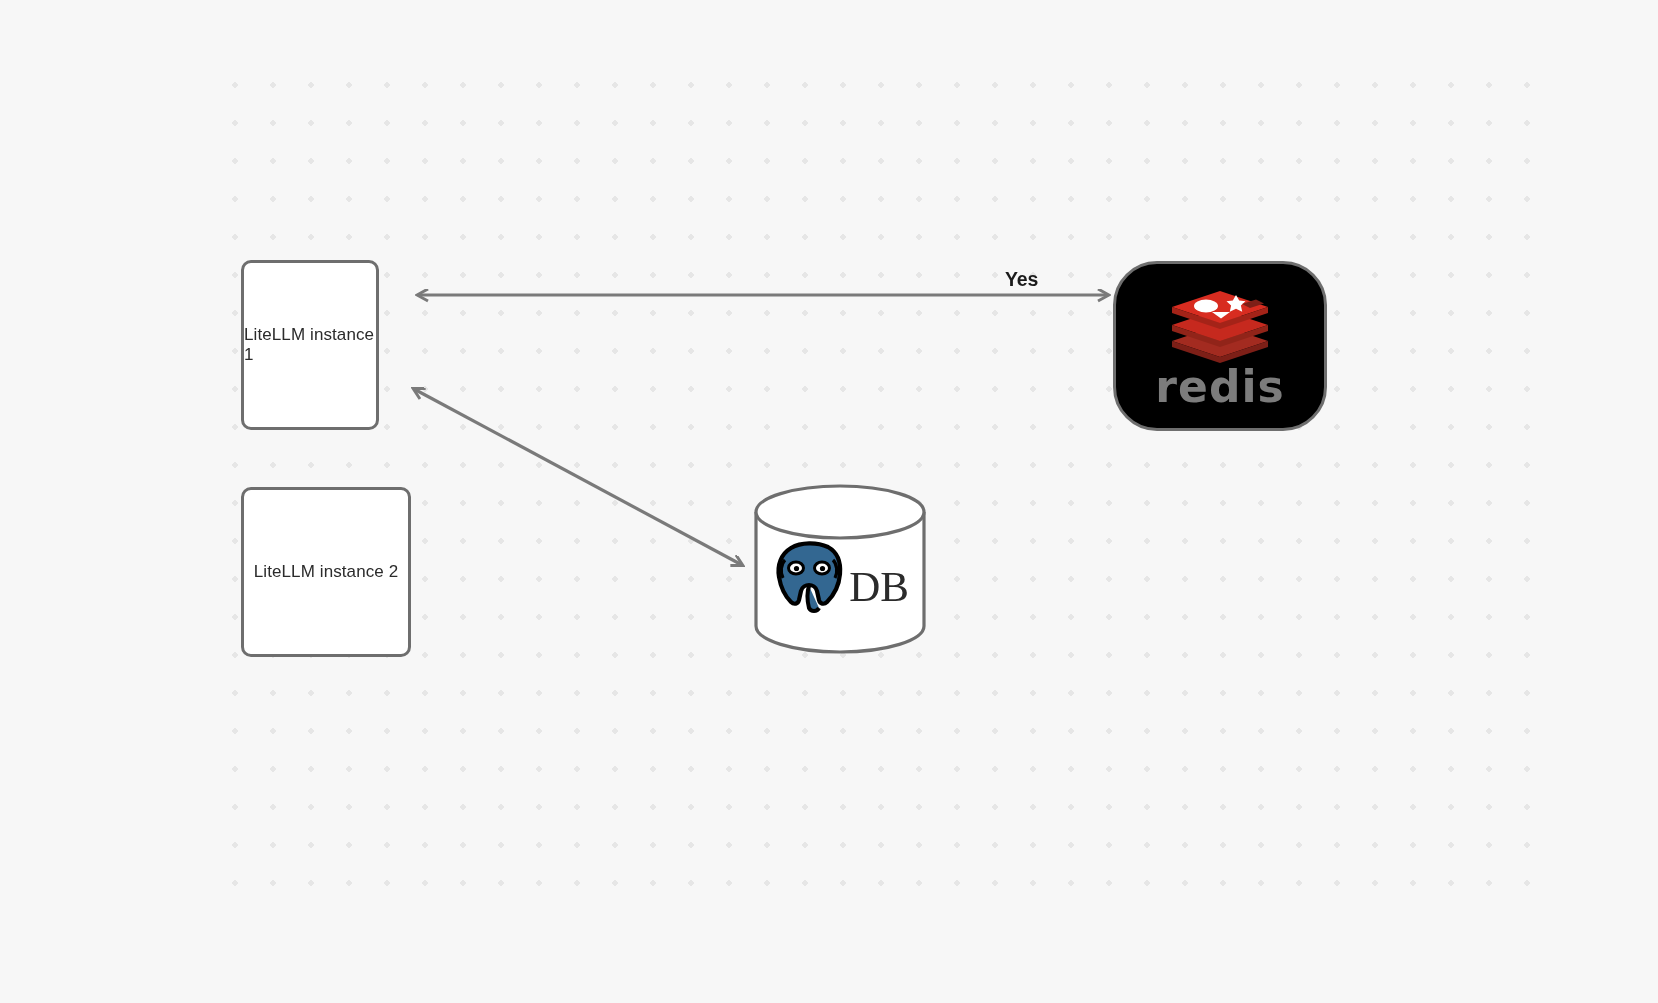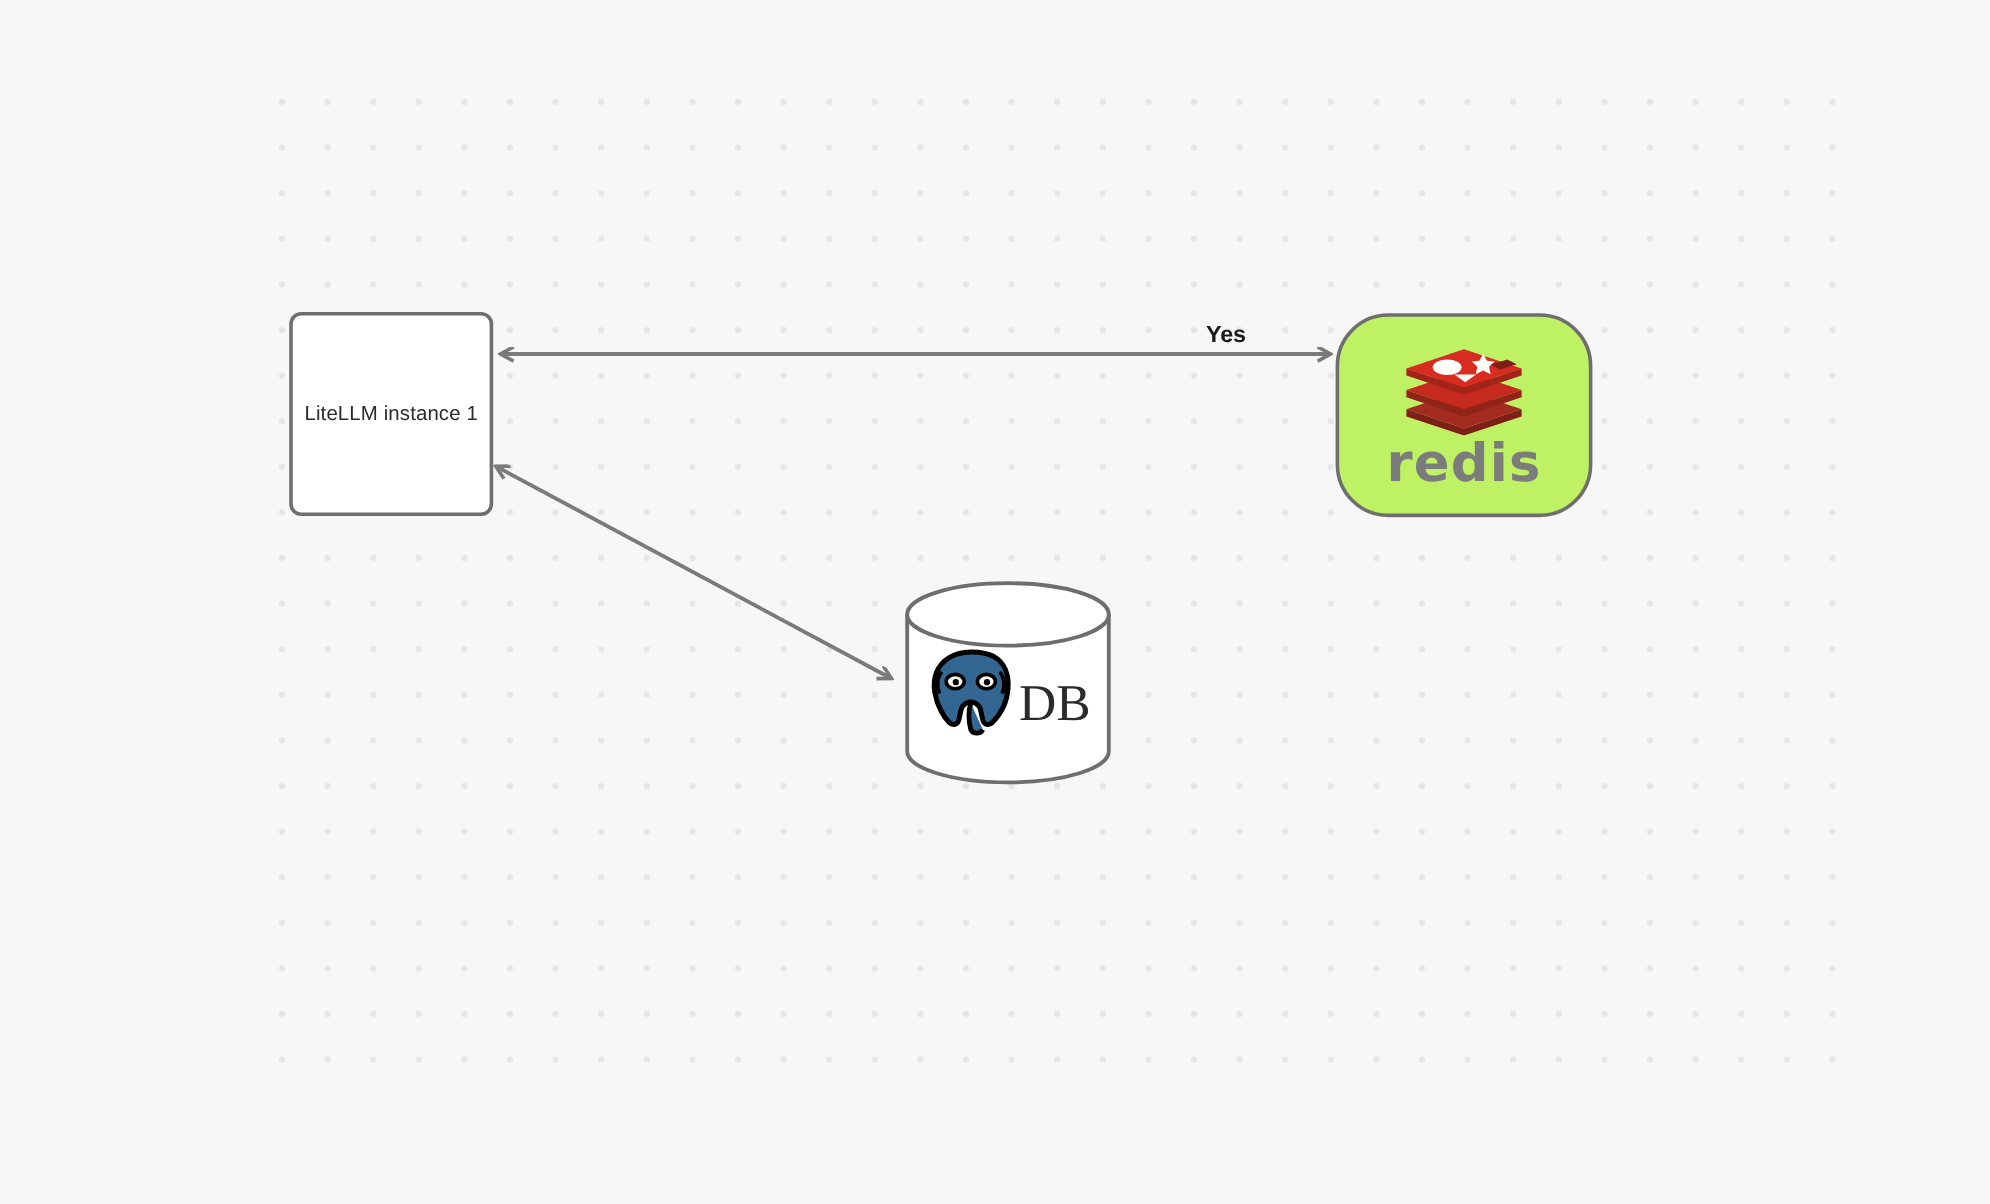--- a/index.html
+++ b/index.html
@@ -46,32 +46,32 @@
     align-items: center;
     justify-content: center;
   }
   .node-label {
     font-size: 17px;
     color: #2b2b2b;
     font-family: "Liberation Sans", sans-serif;
     font-weight: 400;
     letter-spacing: 0.1px;
   }
-  #litellm-1 { left: 241px; top: 260px; width: 170px; height: 170px; }
+  #litellm-1 { left: 241px; top: 260px; width: 138px; height: 170px; }
   #litellm-2 { left: 241px; top: 487px; width: 170px; height: 170px; }
   #litellm-3 { left: 241px; top: 714px; width: 170px; height: 170px; }
 
   
   #redis-node {
     position: absolute;
     left: 1113px;
     top: 261px;
     width: 214px;
     height: 170px;
-    background: #bef264;
+    background: #000000;
     border: 3px solid #6e6e6e;
     border-radius: 44px;
     box-sizing: border-box;
     display: flex;
     flex-direction: column;
     align-items: center;
     justify-content: center;
   }
   #redis-logo-wrap {
     display: flex;
@@ -159,20 +159,23 @@
     <g>
       <path d="M 756 512 L 756 626 A 84 26 0 0 0 924 626 L 924 512" fill="#ffffff" stroke="#6e6e6e" stroke-width="3.2"></path>
       <ellipse cx="840" cy="512" rx="84" ry="26" fill="#ffffff" stroke="#6e6e6e" stroke-width="3.2"></ellipse>
     </g>
   </svg>
 
   <div class="node-box" id="litellm-1">
     <span class="node-label">LiteLLM instance 1</span>
   </div>
 
+  <div class="node-box" id="litellm-2">
+    <span class="node-label">LiteLLM instance 2</span>
+  </div>
 
 
   <div id="redis-node">
     <div id="redis-logo-wrap">
       <svg width="104" height="78" viewBox="0 0 104 78" xmlns="http://www.w3.org/2000/svg">
 
         <path d="M 4 56 L 52 40 L 100 56 L 52 72 Z" fill="#a32b20"></path>
         <path d="M 4 56 L 4 62 L 52 78 L 100 62 L 100 56 L 52 72 Z" fill="#7d1f17"></path>
 
         <path d="M 4 40 L 52 24 L 100 40 L 52 56 Z" fill="#c6291e"></path>

